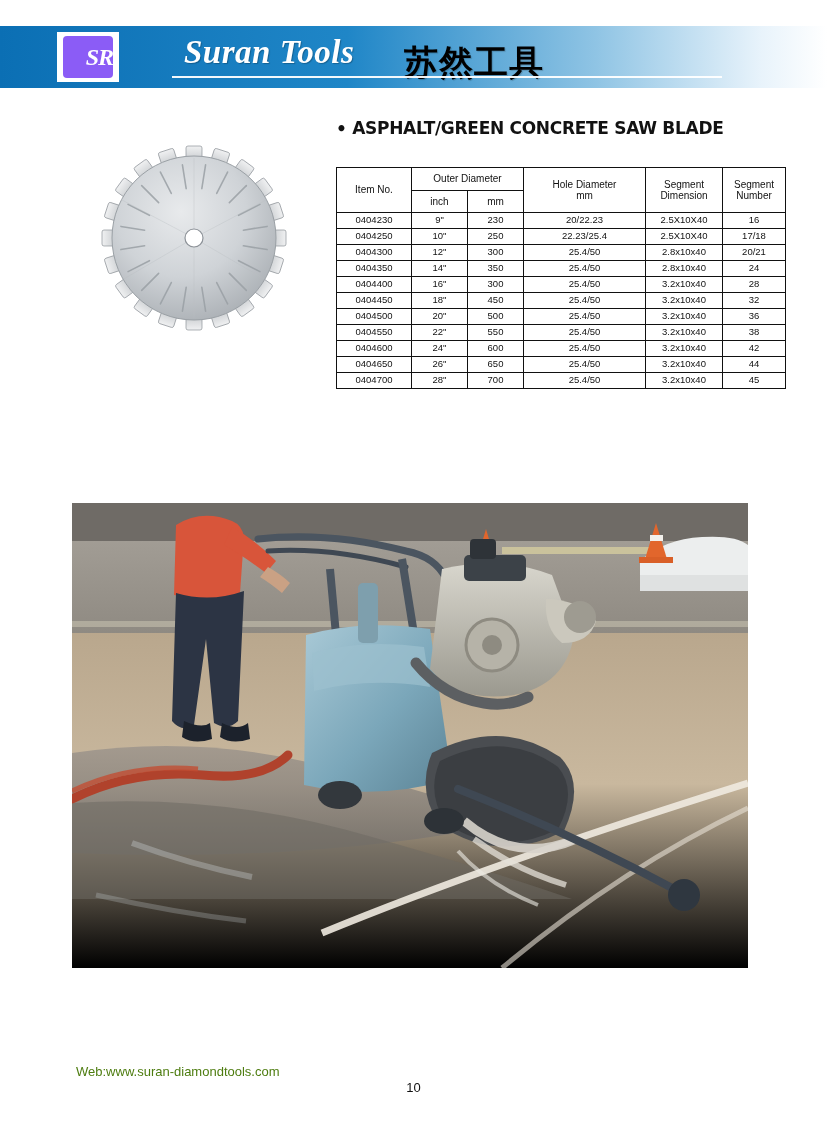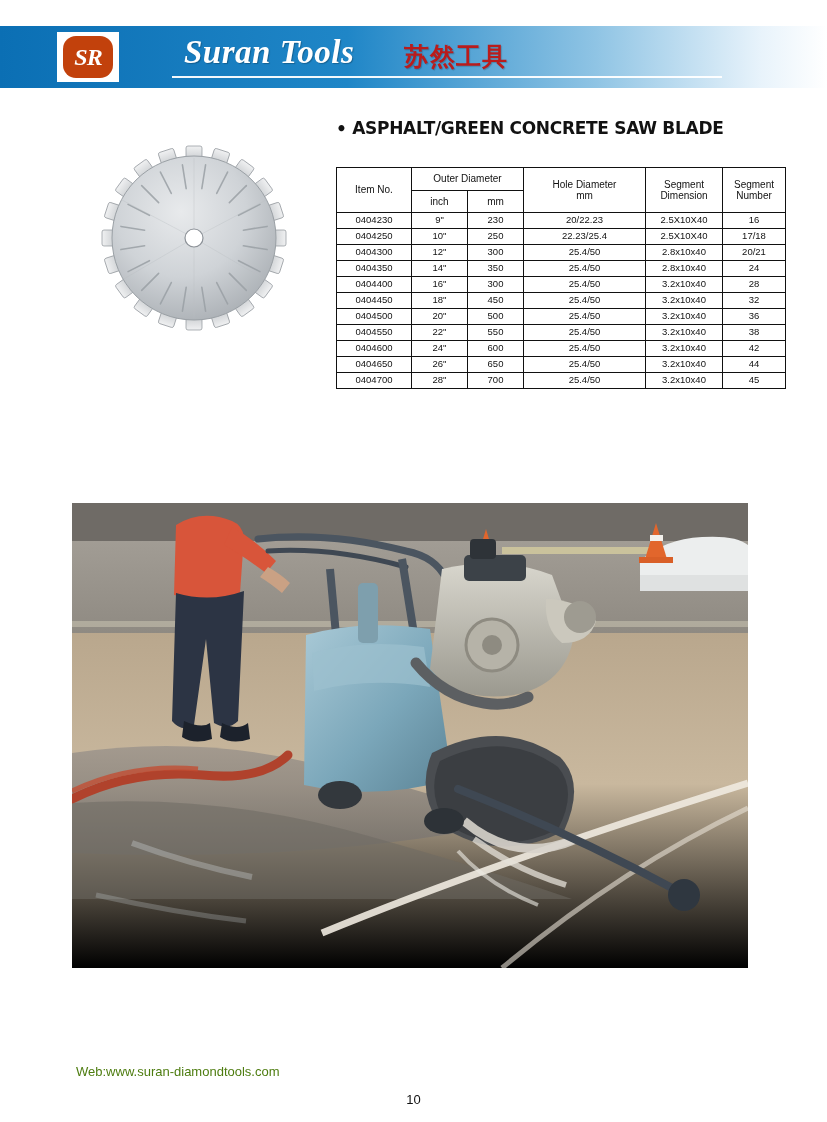--- a/index.html
+++ b/index.html
@@ -38,26 +38,26 @@
     width: 62px;
     height: 50px;
     background: #ffffff;
     display: flex;
     align-items: center;
     justify-content: center;
   }
   .logo-mark {
     width: 50px;
     height: 42px;
-    background: #c2410c;
-    border-radius: 13px;
+    background: #8b5cf6;
+    border-radius: 4px;
     position: relative;
     display: flex;
     align-items: center;
-    justify-content: center;
+    justify-content: flex-end;
   }
   .logo-mark span {
     color: #ffffff;
     font-size: 24px;
     font-weight: bold;
     font-style: italic;
     font-family: "Liberation Serif", serif;
     letter-spacing: -1px;
   }
   .brand-en {
@@ -70,24 +70,24 @@
     font-style: italic;
     font-size: 33px;
     letter-spacing: 0.5px;
     text-shadow: 1px 1px 1px rgba(0,0,0,0.25);
     margin-left: 12px;
   }
   .brand-cn {
     position: absolute;
     left: 404px;
     top: 14px;
-    color: #b91c1c;
+    color: #000000;
     font-family: "DejaVu Sans", sans-serif;
     font-weight: bold;
-    font-size: 25px;
+    font-size: 34px;
     letter-spacing: 1px;
     text-shadow: 1px 1px 1px rgba(0,0,0,0.2);
   }
   .header-underline {
     position: absolute;
     left: 172px;
     top: 50px;
     width: 550px;
     height: 2px;
     background: #ffffff;
@@ -177,21 +177,20 @@
     font-family: "Liberation Sans", sans-serif;
   }
   .page-number {
     position: absolute;
     left: 0;
     top: 1080px;
     width: 827px;
     text-align: center;
     font-size: 13px;
     color: #111111;
-    margin-top: 12px;
   }
 </style>
 </head>
 <body>
 
 <div class="header">
   <div class="header-band"></div>
   <div class="logo-box">
     <div class="logo-mark">
       <span>SR</span>

